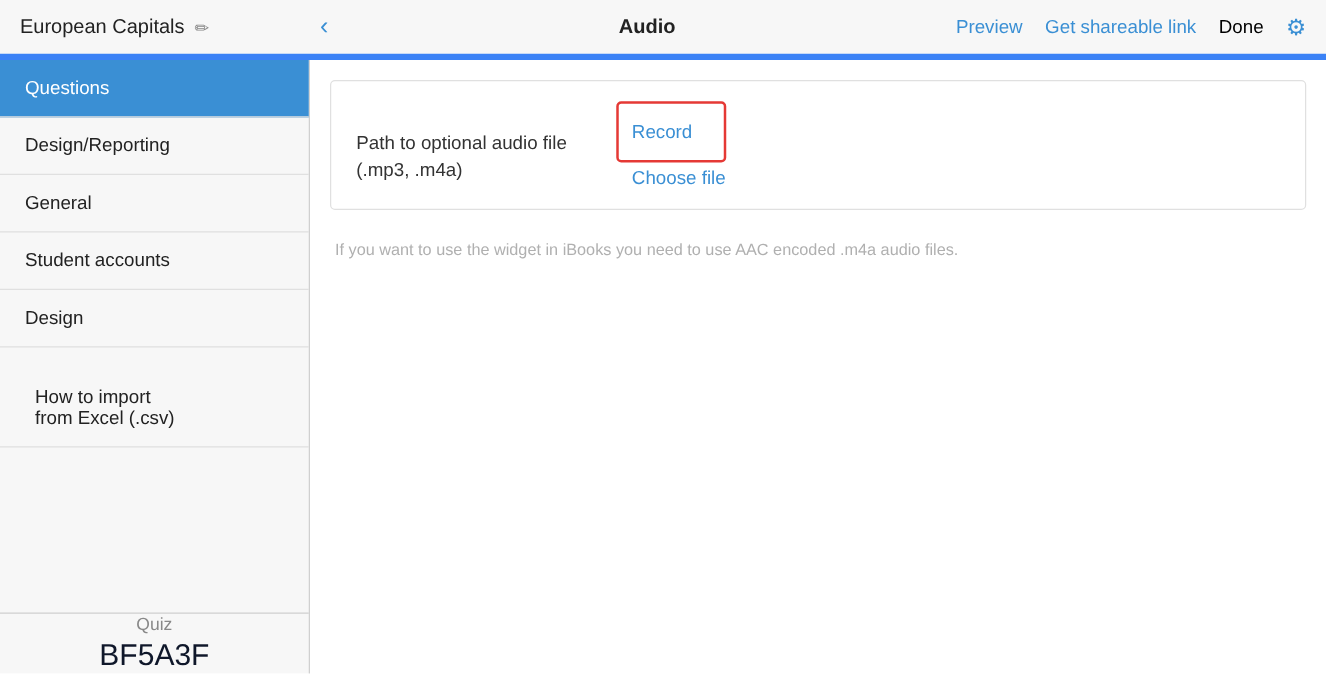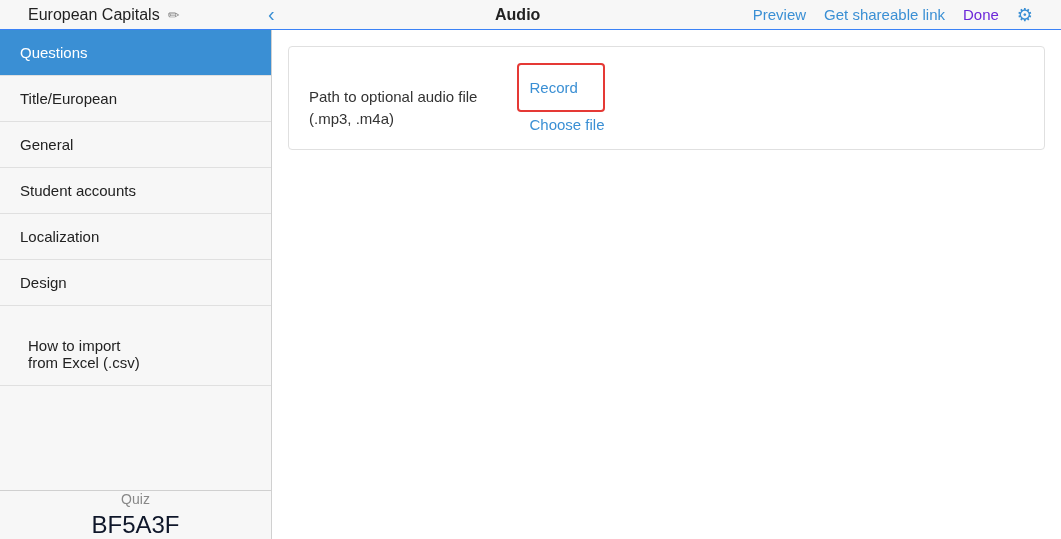--- a/index.html
+++ b/index.html
@@ -10,24 +10,24 @@
       height: 539px;
       overflow: hidden;
       display: flex;
       flex-direction: column;
     }
 
     
     .header {
       display: flex;
       align-items: center;
-      padding: 0 28px;
-      height: 30px;
+      padding: 0 16px;
+      height: 48px;
       background: #f7f7f7;
-      border-bottom: 1px solid #3b82f6;
+      border-bottom: 5px solid #3b82f6;
       flex-shrink: 0;
     }
     .header-left {
       display: flex;
       align-items: center;
       gap: 8px;
       width: 240px;
     }
     .header-title {
       font-size: 16px;
@@ -63,39 +63,39 @@
       gap: 18px;
     }
     .header-link {
       font-size: 15px;
       color: #3a8fd4;
       cursor: pointer;
       text-decoration: none;
     }
     .header-link-done {
       font-size: 15px;
-      color: #6d28d9;
+      color: #000000;
       cursor: pointer;
     }
     .gear-icon {
       color: #3a8fd4;
       font-size: 18px;
       cursor: pointer;
     }
 
     
     .body {
       display: flex;
       flex: 1;
       overflow: hidden;
     }
 
     
     .sidebar {
-      width: 272px;
+      width: 248px;
       background: #f7f7f7;
       border-right: 1px solid #d0d0d0;
       display: flex;
       flex-direction: column;
       flex-shrink: 0;
     }
     .sidebar-nav {
       flex: 1;
     }
     .sidebar-item {
@@ -197,30 +197,27 @@
 </div>
 
 <div class="body">
 
   <div class="sidebar">
     <div class="sidebar-nav">
       <div class="sidebar-item active">
         <span>Questions</span>
       </div>
       <div class="sidebar-item">
-        <span>Title/European</span>
+        <span>Design/Reporting</span>
       </div>
       <div class="sidebar-item">
         <span>General</span>
       </div>
       <div class="sidebar-item">
         <span>Student accounts</span>
-      </div>
-      <div class="sidebar-item">
-        <span>Localization</span>
       </div>
       <div class="sidebar-item">
         <span>Design</span>
       </div>
       <div class="sidebar-item" style="white-space: pre-line; padding-left: 28px;">
         <span>How to import
 from Excel (.csv)</span>
       </div>
     </div>
     <div class="sidebar-footer">
@@ -233,14 +230,15 @@
     <div class="audio-row">
       <div class="audio-label" style="white-space: pre-line;">
         <span>Path to optional audio file
 (.mp3, .m4a)</span>
       </div>
       <div class="audio-actions">
         <span class="record-btn">Record</span>
         <span class="choose-file-link">Choose file</span>
       </div>
     </div>
+    <div class="info-text">If you want to use the widget in iBooks you need to use AAC encoded .m4a audio files.</div>
   </div>
 </div>
 
 </body></html>

